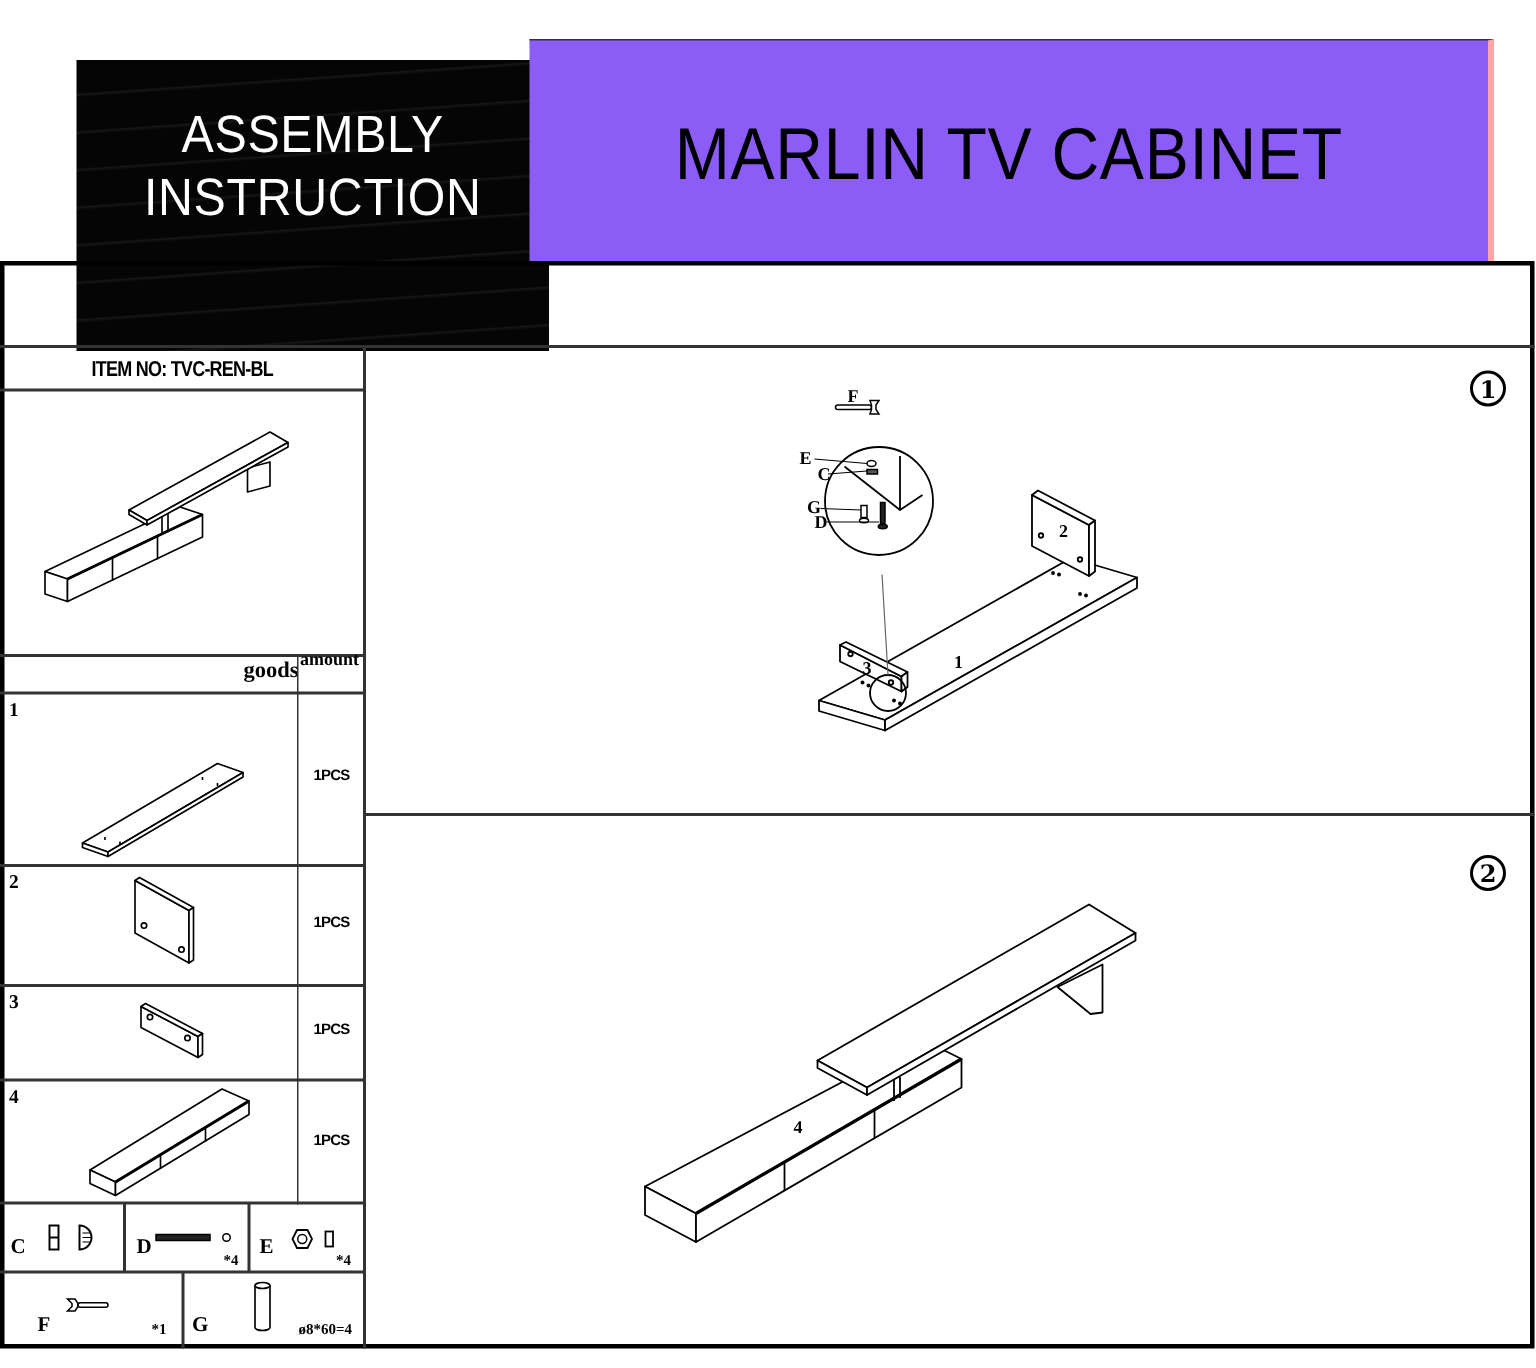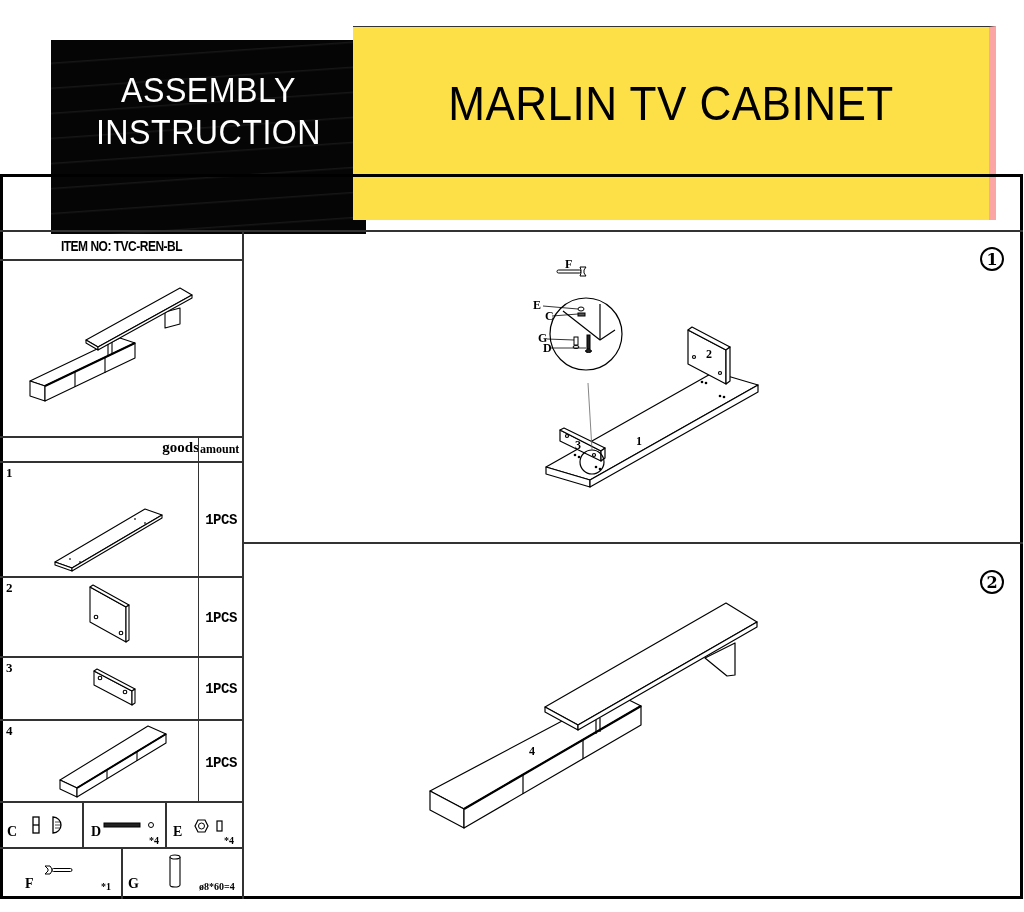--- a/index.html
+++ b/index.html
@@ -1,27 +1,27 @@
 <!DOCTYPE html>
 <html><head>
 <meta charset="utf-8">
 <style>
   html, body { margin:0; padding:0; background:#fff; }
   body { width:1024px; height:912px; position:relative; overflow:hidden; font-family:"Liberation Sans", sans-serif; color:#000; }
   .abs { position:absolute; box-sizing:border-box; }
   .hdr-black { left:39px; top:40px; width:315px; height:194px; background:#050505;
     background-image: repeating-linear-gradient(176deg, rgba(255,255,255,0.0) 0px, rgba(255,255,255,0.0) 22px, rgba(255,255,255,0.07) 23px, rgba(255,255,255,0.0) 25px); margin-left: 12px; }
   .hdr-black .t { position:absolute; left:0; width:100%; text-align:center; color:#fff; font-family:"Liberation Sans", sans-serif; font-size:35px; letter-spacing:0.5px; transform:scaleX(0.92); }
-  .hdr-white { left:353px; top:26px; width:643px; height:194px; border-top:1px solid #333; border-right:7px solid #fca5a5; background:#fde047; }
+  .hdr-white { left:353px; top:26px; width:643px; height:150px; border-top:1px solid #333; border-right:4px solid #fca5a5; background:#8b5cf6; }
   .hdr-white .title { position:absolute; left:0; right:0; top:70px; text-align:center; font-size:49px; letter-spacing:0.5px; transform:scaleX(0.9); }
   .frame { left:0; top:174px; width:1023px; height:725px; border:3px solid #000; }
   .hline { background:#333; height:2px; }
   .vline { background:#333; width:2px; }
   .cellnum { font-family:"Liberation Serif", serif; font-weight:bold; font-size:13px; }
-  .pcs { font-family:Liberation Mono, monospace; font-weight:bold; font-size:14px; letter-spacing:-0.5px; }
+  .pcs { font-family:Liberation Sans, sans-serif; font-weight:bold; font-size:10px; letter-spacing:-0.5px; }
   .itemno { left:0; top:232px; width:243px; height:28px; text-align:center; font-family:"Liberation Sans", sans-serif; font-weight:900; font-size:12px; letter-spacing:-0.5px; line-height:28px; transform:scaleY(1.2); }
   .goods-h { font-family:"Liberation Serif", serif; font-weight:bold; font-size:15px; }
   .amount-h { font-family:"Liberation Serif", serif; font-weight:bold; font-size:12px; }
   .step { font-family:"DejaVu Serif", serif; font-size:20px; width:24px; height:24px; border:2px solid #000; border-radius:50%; text-align:center; line-height:22px; font-size:16px; font-weight:bold; }
   .hwlabel { font-family:"Liberation Serif", serif; font-weight:bold; font-size:14px; }
   .hwqty { font-family:"Liberation Serif", serif; font-weight:bold; font-size:10px; }
   svg { position:absolute; overflow:visible; }
   .lbl { font-family:"Liberation Serif", serif; font-weight:bold; font-size:12px; }
 </style>
 </head>
@@ -62,21 +62,21 @@
     <polygon points="86,80 98,87 98,90 86,83"></polygon>
     <polygon points="98,87 192,35 192,38 98,90"></polygon>
     <line x1="108" y1="84" x2="108" y2="96"></line>
     <line x1="112" y1="82" x2="112" y2="94"></line>
   </g>
 </svg>
 
 <div class="abs hline" style="left:0; top:436px; width:243px;"></div>
 
 <div class="abs goods-h" style="left:0; top:439px; width:199px; text-align:right;">goods</div>
-<div class="abs amount-h" style="left:200px; top:442px; width:27px; text-align:right;">amount</div>
+<div class="abs amount-h" style="left:200px; top:432px; width:27px; text-align:right;">amount</div>
 <div class="abs vline" style="left:198px; top:437px; height:366px; width:1px;"></div>
 <div class="abs hline" style="left:0; top:461px; width:243px;"></div>
 
 <div class="abs" style="left:0; top:462px; width:243px; height:115px;">
   <div class="abs cellnum" style="left:6px; top:3px;">1</div>
   <svg style="left:0; top:0;" width="198" height="115" viewBox="0 0 198 115">
     <g fill="#fff" stroke="#000" stroke-width="1.1" stroke-linejoin="round">
       <polygon points="55,100 145,47 162,53 72,106"></polygon>
       <polygon points="55,100 72,106 72,109 55,103"></polygon>
       <polygon points="72,106 162,53 162,56 72,109"></polygon>

